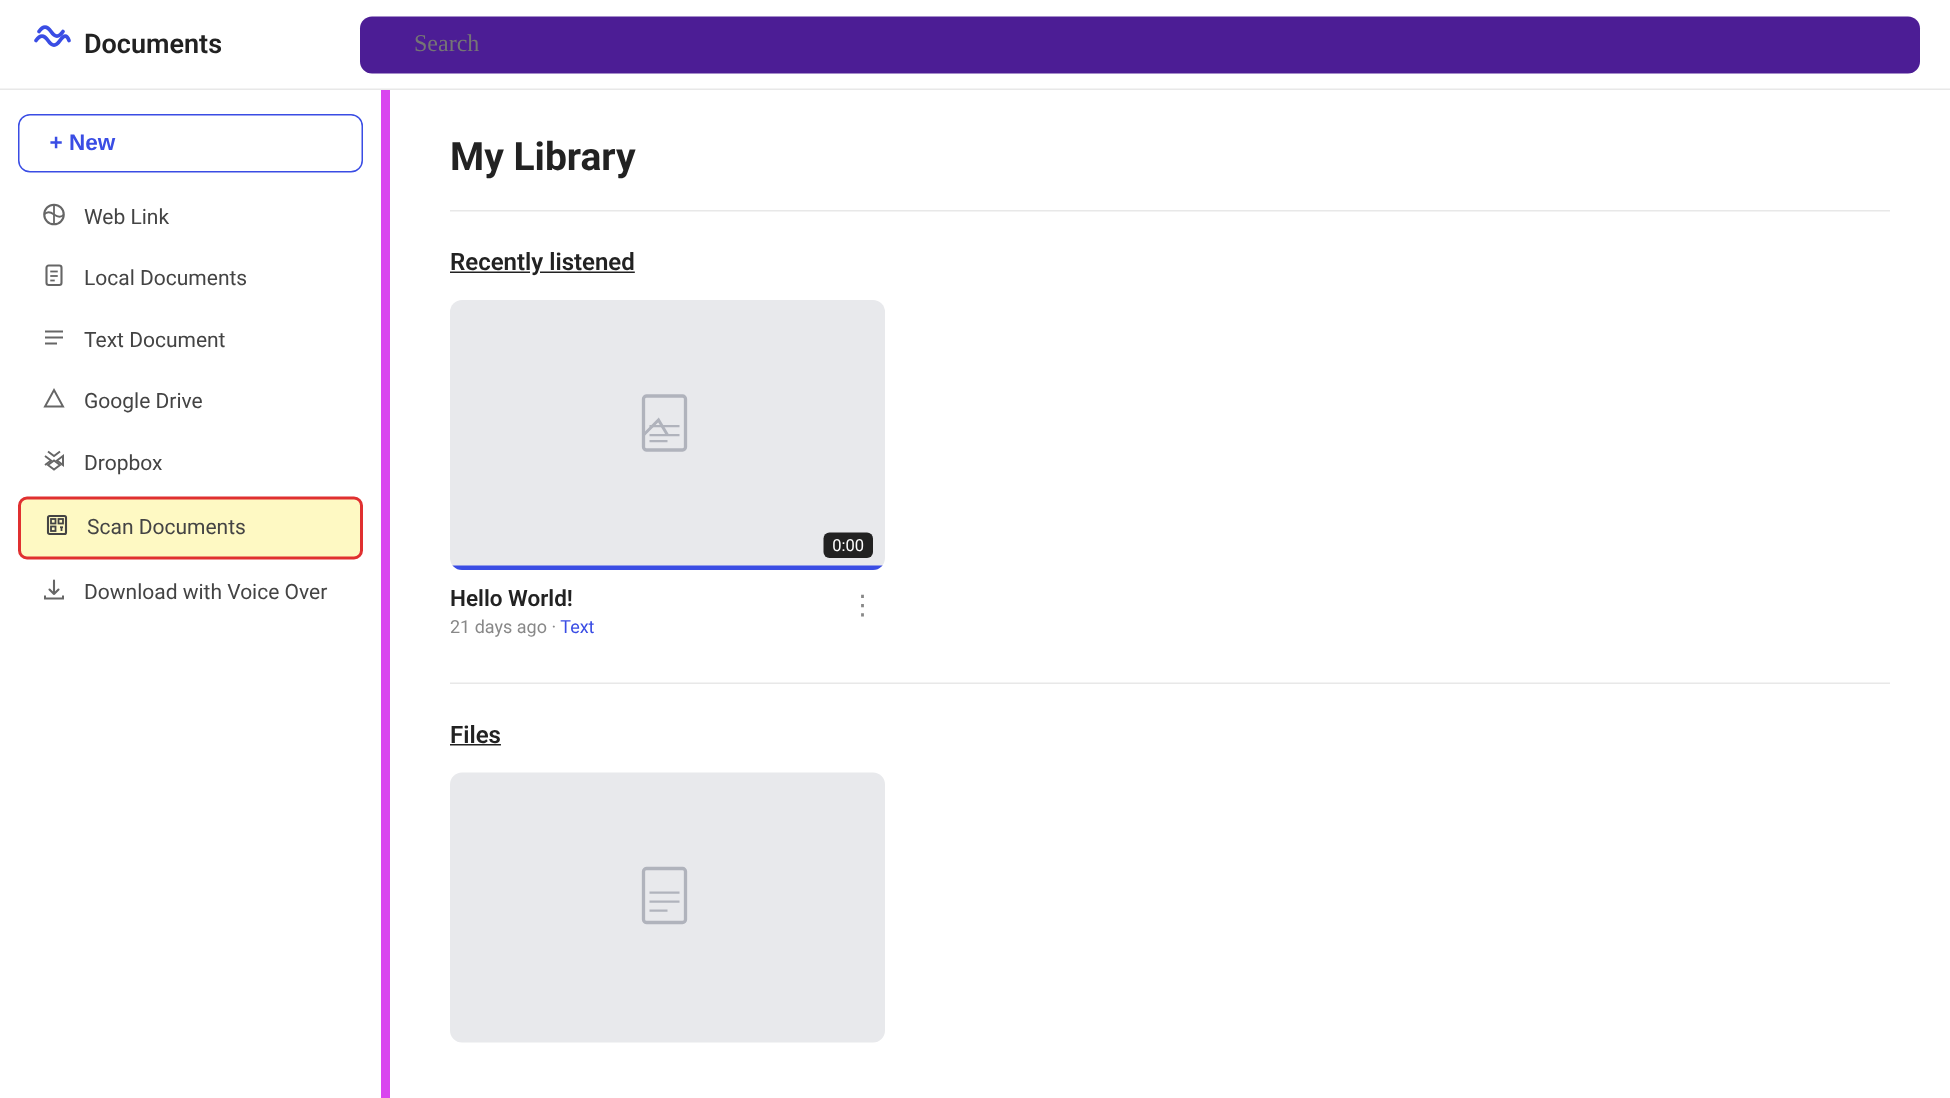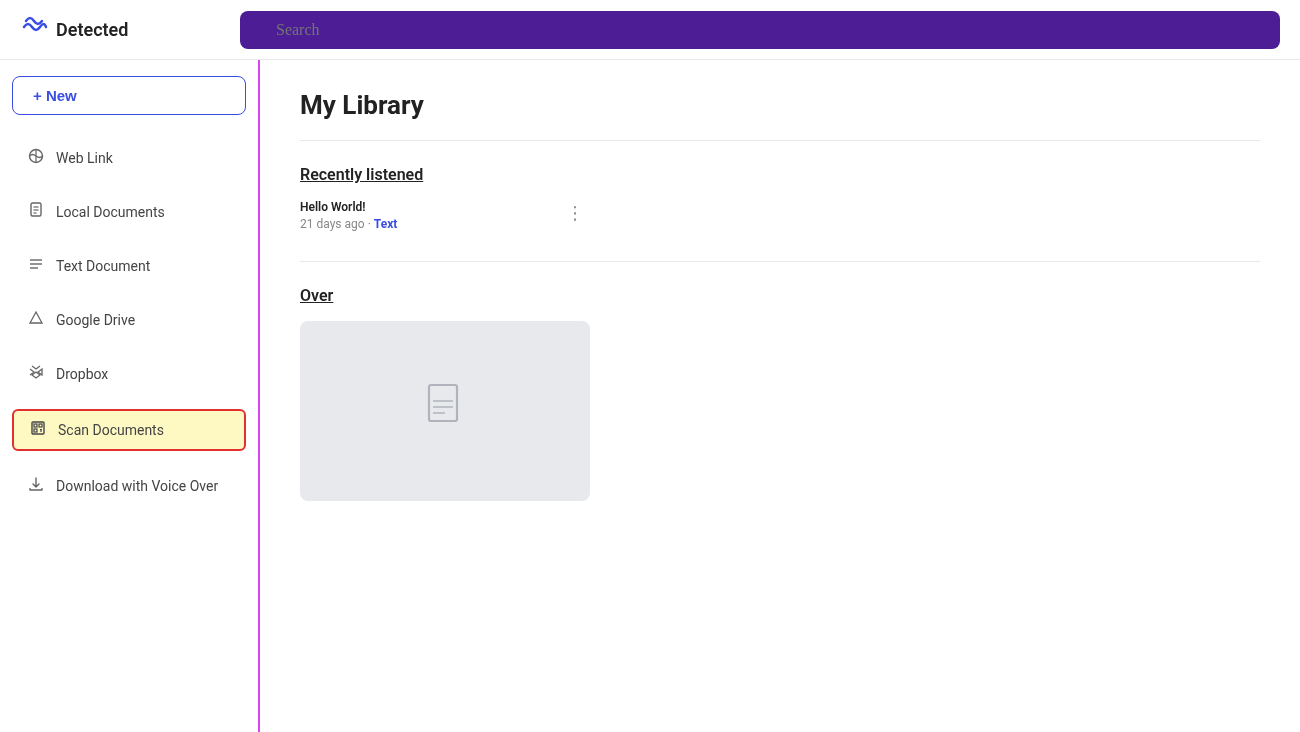--- a/index.html
+++ b/index.html
@@ -23,22 +23,22 @@
     .search-wrapper { flex: 1; position: relative; display: flex; align-items: center; }
     .search-icon-wrap {
       position: absolute; left: 10px; color: #aaa; font-size: 14px; pointer-events: none;
     }
 
     
     .layout { display: flex; flex: 1; overflow: hidden; }
 
     
     .sidebar {
-      width: 260px; flex-shrink: 0; padding: 16px 12px; border-right: 2px solid #d946ef;
-      display: flex; flex-direction: column; gap: 16px; overflow-y: auto;
+      width: 260px; flex-shrink: 0; padding: 16px 12px; border-right: 6px solid #d946ef;
+      display: flex; flex-direction: column; gap: 3px; overflow-y: auto;
     }
     .new-btn {
       display: flex; align-items: center; gap: 8px; padding: 10px 20px;
       border: 1.5px solid #3a4de4; border-radius: 8px; background: #fff;
       color: #3a4de4; font-size: 15px; font-weight: 600; cursor: pointer;
       margin-bottom: 8px; width: 100%;
     }
     .sidebar-item {
       display: flex; align-items: center; gap: 10px; padding: 9px 14px;
       border-radius: 8px; cursor: pointer; font-size: 14px; color: #444;
@@ -69,39 +69,39 @@
       position: absolute; bottom: 0; left: 0; right: 0; height: 3px; background: #ddd;
     }
     .card-progress-bar {
       height: 100%; background: #3a4de4; width: 100%;
     }
     .card-time-badge {
       position: absolute; bottom: 8px; right: 8px;
       background: #222; color: #fff; font-size: 11px; padding: 2px 6px; border-radius: 4px;
     }
     .card-info { display: flex; align-items: flex-start; justify-content: space-between; }
-    .card-title { font-size: 12px; font-weight: 600; color: #222; }
+    .card-title { font-size: 15px; font-weight: 600; color: #222; }
     .card-meta { font-size: 12px; color: #888; margin-top: 3px; }
-    .card-meta span.type { color: #3a4de4; font-weight: 700; }
+    .card-meta span.type { color: #3a4de4; font-weight: 400; }
     .card-more { background: none; border: none; cursor: pointer; color: #888; font-size: 18px; padding: 2px 6px; }
 
     .files-section { margin-top: 10px; }
   </style>
 </head>
 <body>
 
 <header class="header">
   <div class="logo">
     <span class="logo-icon">
       <svg width="28" height="28" viewBox="0 0 28 28" fill="none" xmlns="http://www.w3.org/2000/svg">
         <path d="M6 8 Q10 2 14 8 Q18 14 22 8" stroke="#3a4de4" stroke-width="2.5" fill="none" stroke-linecap="round"></path>
         <path d="M4 14 Q8 8 12 14 Q16 20 20 14 Q24 8 26 14" stroke="#3a4de4" stroke-width="2.5" fill="none" stroke-linecap="round"></path>
       </svg>
     </span>
-    <span class="logo-text">Detected</span>
+    <span class="logo-text">Documents</span>
   </div>
   <div class="search-wrapper">
     <span class="search-icon-wrap">🔍</span>
     <input class="search-bar" type="text" placeholder="Search" style="">
   </div>
 </header>
 
 <div class="layout">
 
   <aside class="sidebar">
@@ -189,39 +189,54 @@
   </aside>
 
   <main class="main">
     <h1 class="page-title">My Library</h1>
     <hr class="section-divider">
 
     <div>
       <h2 class="section-title">Recently listened</h2>
       <div class="cards-row">
         <div class="card">
+          <div class="card-thumb">
+            <span class="card-thumb-icon">
+              <svg width="40" height="48" viewBox="0 0 40 48" fill="none">
+                  <rect x="4" y="2" width="28" height="36" rx="2" stroke="#b0b3bc" stroke-width="2.2"></rect>
+                  <path d="M4 28 L14 18 L20 28 L14 18 Z" stroke="#b0b3bc" stroke-width="2" fill="none"></path>
+                  <line x1="8" y1="22" x2="28" y2="22" stroke="#b0b3bc" stroke-width="1.5"></line>
+                  <line x1="8" y1="28" x2="28" y2="28" stroke="#b0b3bc" stroke-width="1.5"></line>
+                  <line x1="8" y1="32" x2="20" y2="32" stroke="#b0b3bc" stroke-width="1.5"></line>
+                </svg>
+            </span>
+            <div class="card-progress">
+              <div class="card-progress-bar"></div>
+            </div>
+            <span class="card-time-badge">0:00</span>
+          </div>
           <div class="card-info">
             <div>
               <div class="card-title">Hello World!</div>
               <div class="card-meta">
                 <span>21 days ago</span>
                 <span> · </span>
                 <span class="type" style="color: rgb(58, 77, 228);">Text</span>
               </div>
             </div>
             <button class="card-more">⋮</button>
           </div>
         </div>
       </div>
     </div>
 
     <hr class="section-divider" style="margin-top: 30px;">
 
     <div class="files-section">
-      <h2 class="section-title">Over</h2>
+      <h2 class="section-title">Files</h2>
       <div class="cards-row">
         <div class="card">
           <div class="card-thumb">
             <span class="card-thumb-icon">
               <svg width="40" height="48" viewBox="0 0 40 48" fill="none">
                   <rect x="4" y="2" width="28" height="36" rx="2" stroke="#b0b3bc" stroke-width="2.2"></rect>
                   <line x1="8" y1="18" x2="28" y2="18" stroke="#b0b3bc" stroke-width="1.5"></line>
                   <line x1="8" y1="24" x2="28" y2="24" stroke="#b0b3bc" stroke-width="1.5"></line>
                   <line x1="8" y1="30" x2="20" y2="30" stroke="#b0b3bc" stroke-width="1.5"></line>
                 </svg>

